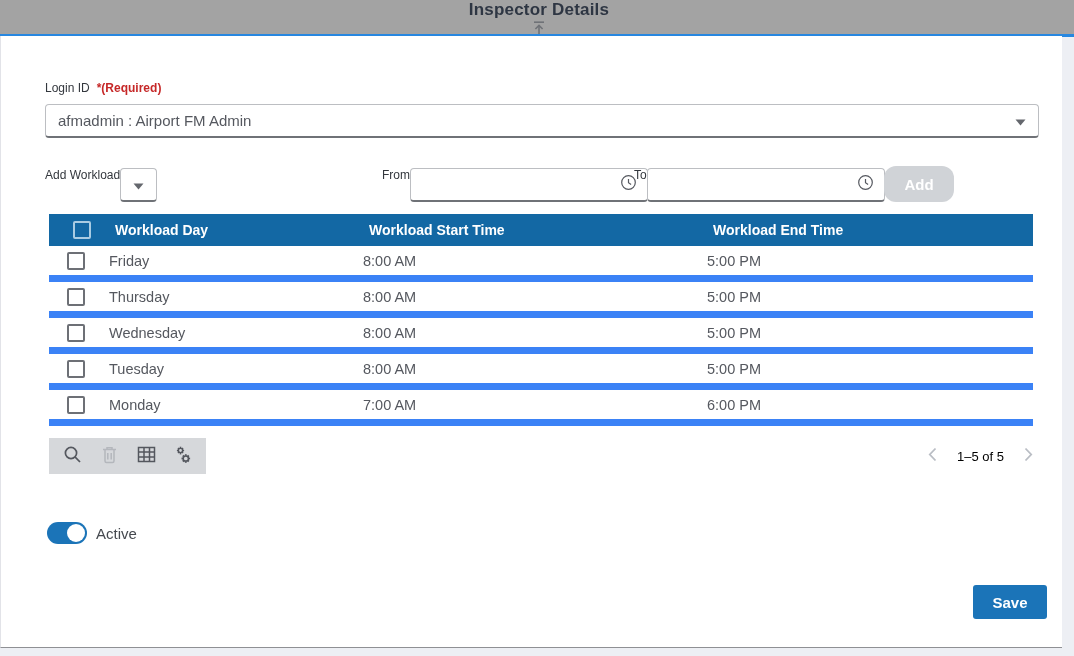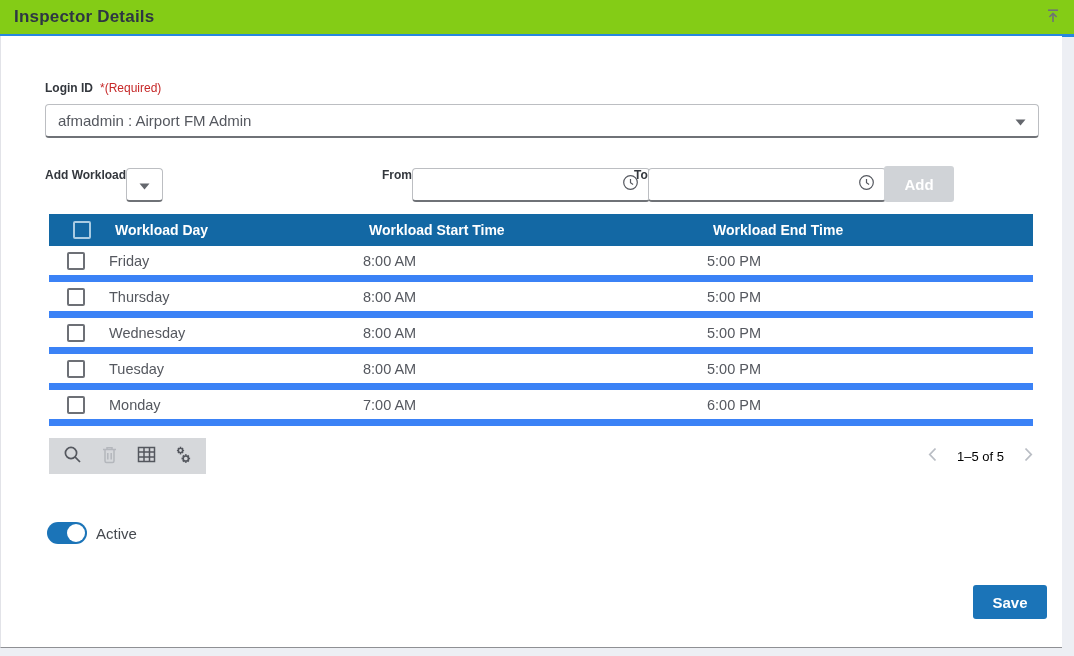--- a/index.html
+++ b/index.html
@@ -5,38 +5,39 @@
   * { margin:0; padding:0; box-sizing:border-box; }
   html,body { width:1074px; height:656px; }
   body {
     position:relative; overflow:hidden;
     background:#edeff4;
     font-family:"Liberation Sans", sans-serif;
   }
   
   .titlebar {
     position:absolute; top:0; left:0; width:1074px; height:37px;
-    background:#84cc16; border-bottom:3px solid #2787e0;
+    background:#a3a3a3; border-bottom:3px solid #2787e0;
     display:flex; align-items:center; justify-content:space-between;
     padding:0 10px 0 14px;
+    flex-direction:column;
   }
   .title { font-size:17px; font-weight:bold; color:#2e3643; letter-spacing:.2px; }
   .collapse-btn { width:22px; height:22px; display:flex; align-items:center; justify-content:center; cursor:pointer; background:none; border:none; }
 
   
   .panel {
     position:absolute; top:36px; left:0; width:1062px; height:612px;
     background:#ffffff;
     border-left:1px solid #e2e3e8;
     border-bottom:1px solid #8f9094;
   }
   .content { padding:42px 24px 0 44px; }
 
-  .label { font-size:12px; font-weight:bold; color:#33373d; }
-  .required { font-size:12px; font-weight:normal; color:#c62828; margin-left:7px; }
+  .label { font-size:12px; font-weight:normal; color:#33373d; }
+  .required { font-size:12px; font-weight:bold; color:#c62828; margin-left:7px; }
 
   .combobox {
     height:34px; background:#fff;
     border:1px solid #bcbec2; border-bottom:2px solid #6f7277; border-radius:4px;
     display:flex; align-items:center; justify-content:space-between;
     padding:0 12px; font-size:15px; color:#55585f; cursor:pointer;
   }
   .login-box { margin-top:8px; width:994px; }
 
   .form-row { display:flex; margin-top:28px; align-items:flex-end; }
@@ -50,21 +51,21 @@
     border:1px solid #bcbec2; border-bottom:2px solid #6f7277; border-radius:4px;
     display:flex; align-items:center; justify-content:flex-end;
     padding:0 10px;
   }
   .timebox input {
     flex:1; border:none; outline:none; font-size:15px; color:#55585f;
     font-family:"Liberation Sans", sans-serif; min-width:0;
   }
   .add-btn {
     width:70px; height:36px; background:#d0d3d7; color:#fff;
-    border:none; border-radius:3px; font-size:15px; font-weight:bold;
+    border:none; border-radius:12px; font-size:15px; font-weight:bold;
     font-family:"Liberation Sans", sans-serif;
   }
 
   
   .wtable { margin:12px 0 0 4px; width:984px; }
   .thead {
     background:#1368a4; color:#fff; height:32px;
     display:flex; align-items:center; font-size:14px; font-weight:bold;padding-left:6px;
   }
   .col-check { width:60px; padding-left:18px; display:flex; align-items:center; flex-shrink:0; }

